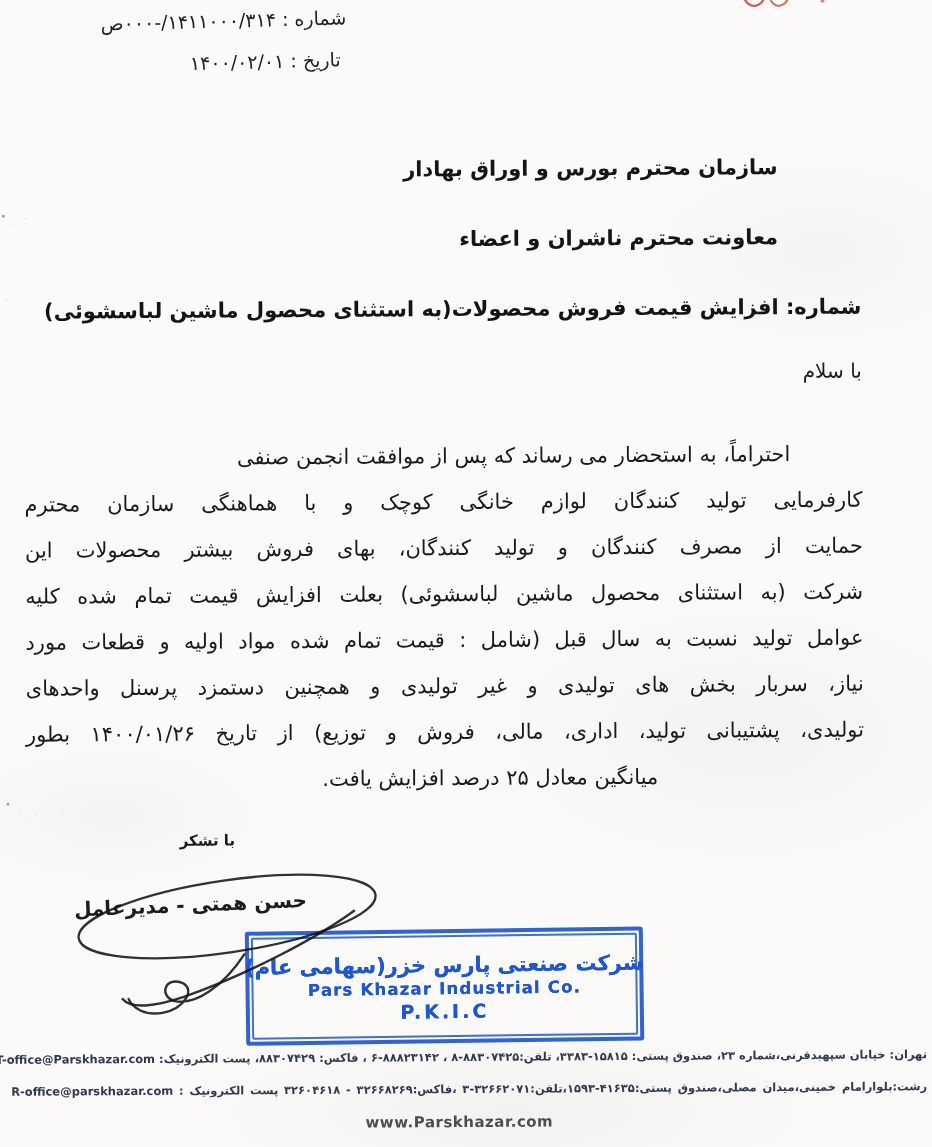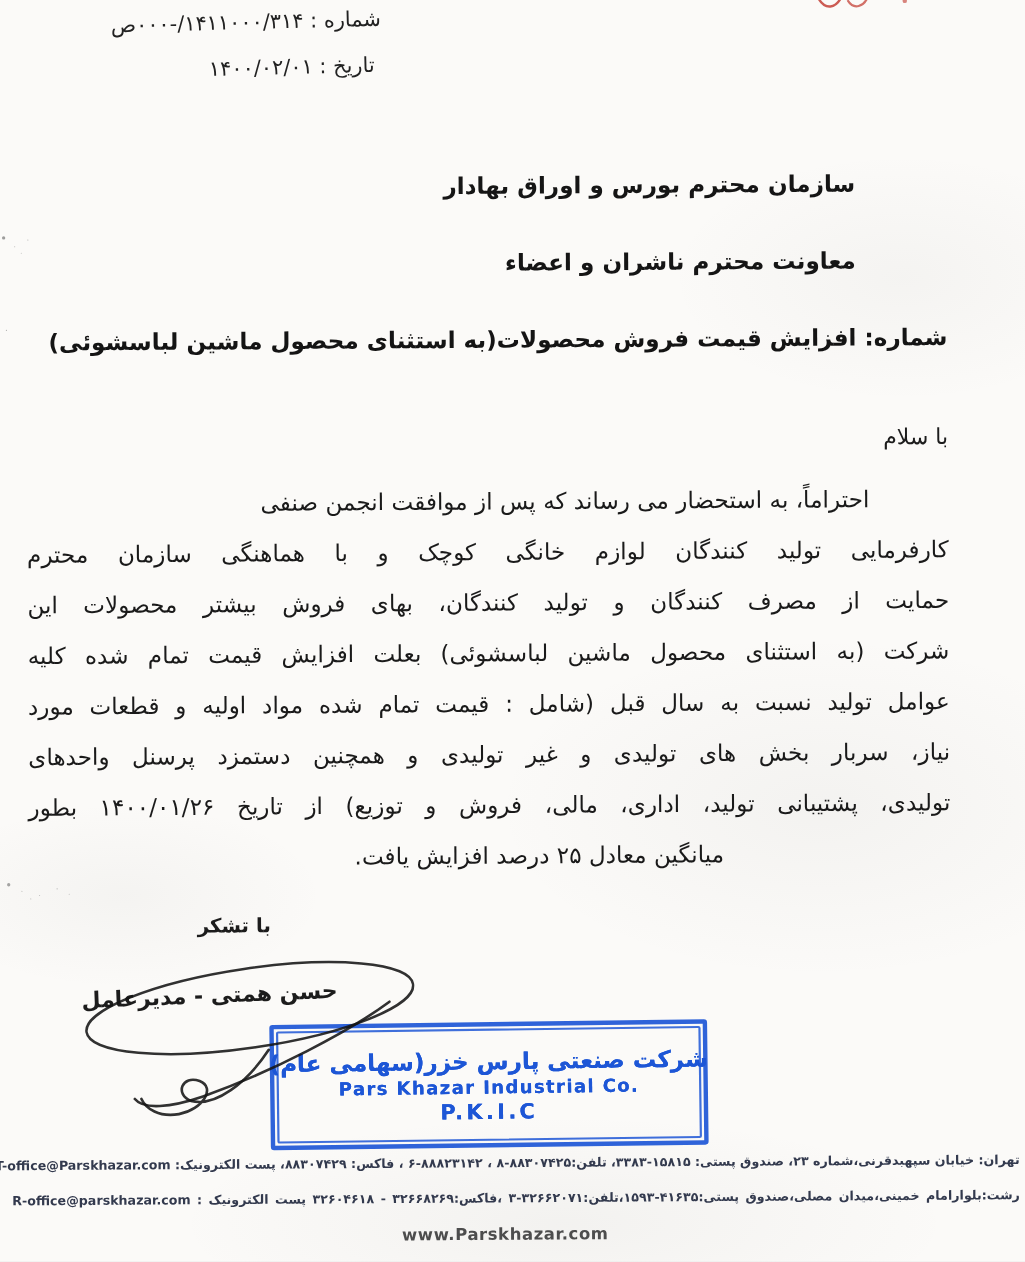--- a/index.html
+++ b/index.html
@@ -25,30 +25,30 @@
 
   .recipient { position:absolute; right:152px; direction:rtl; font-weight:bold;
                font-size:21px; white-space:nowrap; color:#151515; }
   .recip-1 { top:157px; }
   .recip-2 { top:227px; }
 
   .subject { position:absolute; top:297px; right:69px; width:840px; direction:rtl;
              font-size:21px; font-weight:bold; color:#141414; }
   .subject .lbl { font-weight:bold; }
 
-  .salutation { position:absolute; top:387px; right:69px; direction:rtl; font-size:20px; }
+  .salutation { position:absolute; top:361px; right:69px; direction:rtl; font-size:20px; }
 
   .body-block { position:absolute; top:436px; right:69px; width:838px; direction:rtl;
                 font-size:21px; color:#1a1a1a; }
   .bline { height:46px; line-height:40px; text-align:justify; text-align-last:justify;
            white-space:nowrap; overflow:visible; }
   .bline.first { text-align:right; text-align-last:right; padding-left:0; padding-right:72px; }
   .bline.last  { text-align:right; text-align-last:right; padding-right:206px; }
 
-  .closing { position:absolute; top:830px; left:178px; direction:rtl; font-size:18px;
+  .closing { position:absolute; top:830px; left:178px; direction:rtl; font-size:15px;
              font-weight:bold; }
 
   .sig-name { position:absolute; top:891px; left:72px; direction:rtl; font-size:20px;
               font-weight:bold; white-space:nowrap; transform:rotate(-2deg); z-index:5; }
   .sig-svg { position:absolute; top:855px; left:30px; z-index:6; }
 
   .stamp {
     position:absolute; top:929px; left:243px; width:398px; height:114px; z-index:3;
     border:4px solid rgba(29,86,214,.92); border-radius:3px;
     display:flex; flex-direction:column; align-items:center; justify-content:center;

